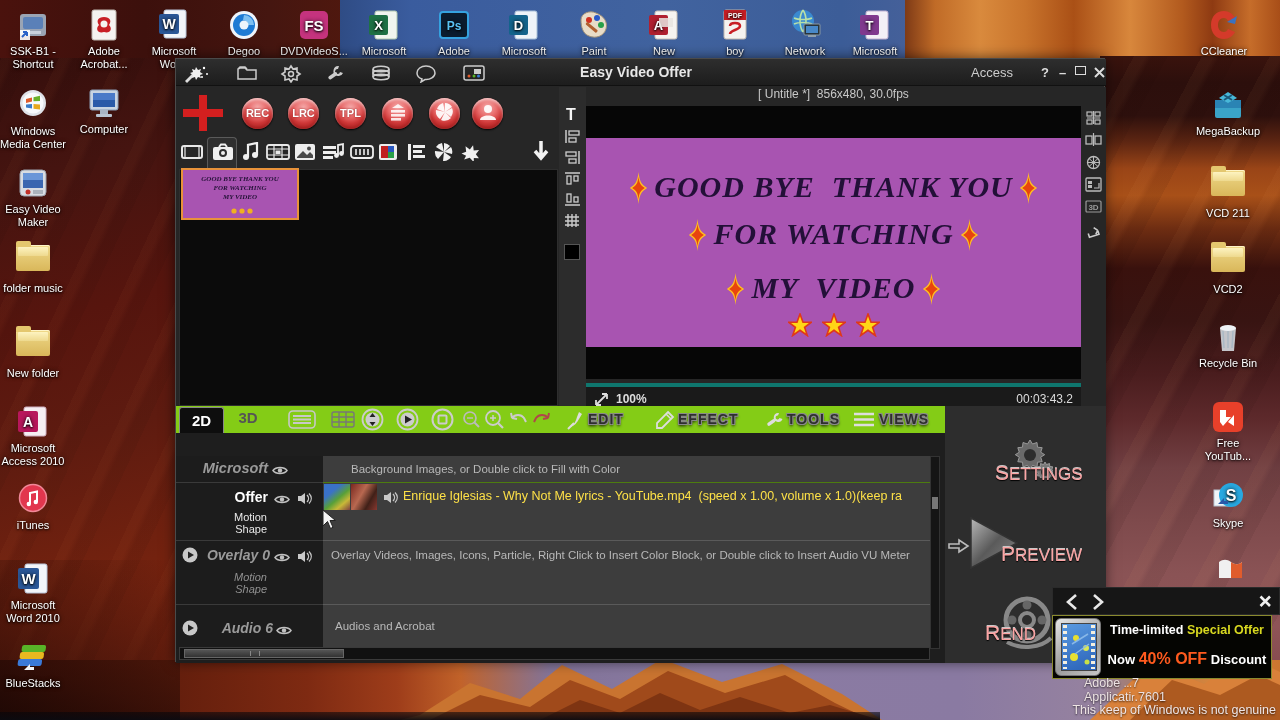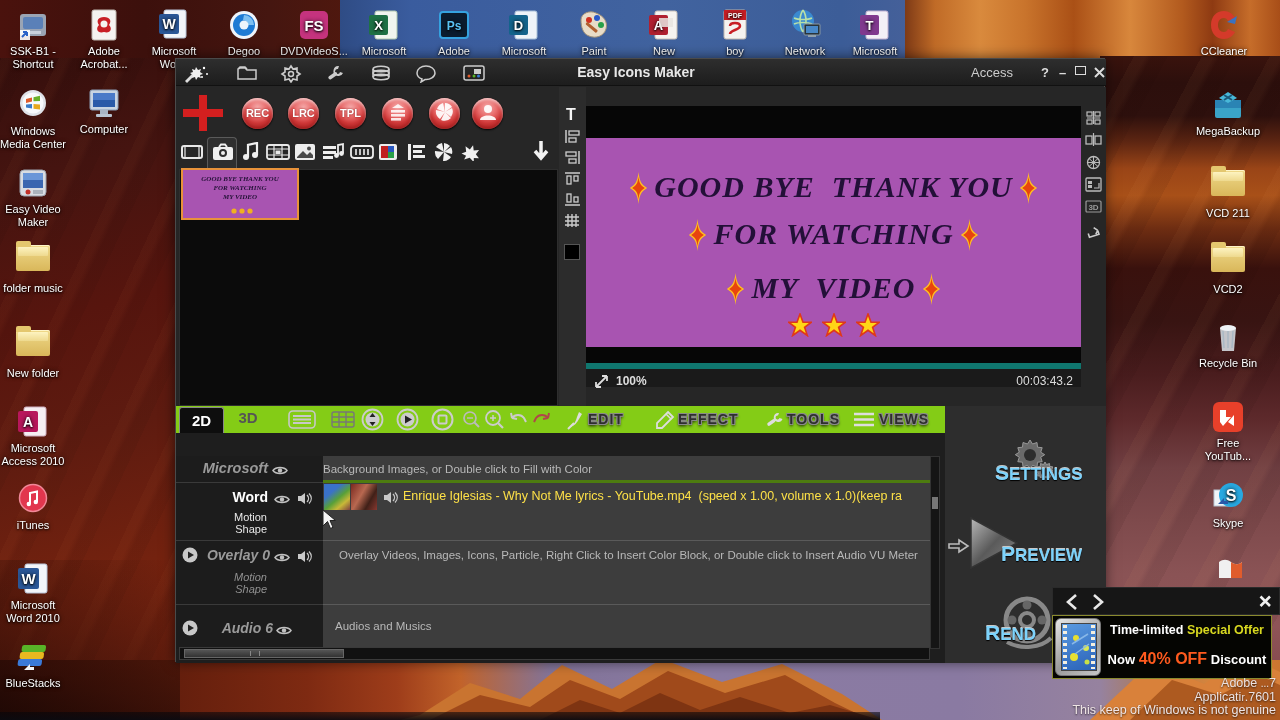--- a/index.html
+++ b/index.html
@@ -41,21 +41,21 @@
 .rb{position:absolute;top:39px;width:31px;height:31px;border-radius:50%;text-align:center;line-height:31px;
  font-size:11px;font-weight:bold;color:#fff;text-shadow:0 0 2px #801010;
  background:radial-gradient(circle at 50% 30%,#f4a8a8 0%,#e86a6a 35%,#d03838 60%,#b02828 100%);
  box-shadow:inset 0 2px 3px rgba(255,255,255,.65),inset 0 -2px 4px rgba(120,0,0,.5),0 1px 2px #000}
 .pline{position:absolute;left:0;width:495px;text-align:center;font-family:"Liberation Serif",serif;
  font-style:italic;font-weight:bold;color:#231038;letter-spacing:1px;white-space:nowrap}
 .spkv{vertical-align:-7px;margin:0 6px}
 .stv{margin:0 5px}
 .emboss{position:absolute;color:#2e2e2e;font-weight:bold;letter-spacing:1px;
  text-shadow:-1px -1px 0 #8a8a8a,1px -1px 0 #8a8a8a,-1px 1px 0 #8a8a8a,1px 1px 0 #8a8a8a,0 2px 3px #000}
-.gb3{position:absolute;font-weight:bold;letter-spacing:0;color:#7dd3fc;
+.gb3{position:absolute;font-weight:normal;letter-spacing:0;color:#fca5a5;
  text-shadow:0 1px 1px #000,0 -1px 0 #c8c8c8}
 .eye{width:16px;height:13px}
 #ruler{background-image:
  repeating-linear-gradient(90deg,#3e3e3e 0 1px,transparent 1px 93.5px),
  repeating-linear-gradient(90deg,#4a4a4a 0 1px,transparent 1px 3.74px);
  background-size:100% 100%,100% 5px;background-position:0 0,0 100%;background-repeat:repeat,no-repeat}
 #ruler span{position:absolute;top:3px;color:#c8c8c8;font-size:11px}
 </style></head>
 <body>
 <div id="screen">
@@ -327,21 +327,21 @@
    <svg class="abs" style="left:239px;top:4px" width="22" height="20">
           <path d="M11 3 C6 3 2 6 2 10 C2 13 4 15 7 16 L6 19 L10 16.5 C15 17 20 14 20 10 C20 6 16 3 11 3 Z" fill="none" stroke="#ccc" stroke-width="1.5"></path>
         </svg>
    <svg class="abs" style="left:286px;top:4px" width="24" height="20">
           <rect x="2" y="3" width="20" height="14" rx="2" fill="none" stroke="#ccc" stroke-width="1.5"></rect>
           <rect x="12" y="6" width="7" height="5" fill="#ccc"></rect>
           <circle cx="7" cy="13" r="1.5" fill="#e05a2a"></circle>
           <circle cx="12" cy="13" r="1.5" fill="#58b428"></circle>
           <circle cx="16.5" cy="13" r="1.5" fill="#3a7ad8"></circle>
         </svg>
-   <div class="abs" style="left:360px;top:5px;width:200px;text-align:center;color:#e8e8e8;font-size:14px;font-weight:bold">Easy Icons Maker</div>
+   <div class="abs" style="left:360px;top:5px;width:200px;text-align:center;color:#e8e8e8;font-size:14px;font-weight:bold">Easy Video Offer</div>
    <div class="abs" style="left:795px;top:6px;color:#ccc;font-size:13px">Access</div>
    <div class="abs" style="left:865px;top:6px;color:#ddd;font-size:13px;font-weight:bold">?</div>
    <div class="abs" style="left:883px;top:6px;color:#ddd;font-size:13px;font-weight:bold">–</div>
    <div class="abs" style="left:899px;top:7px;width:11px;height:9px;border:1.5px solid #ddd"></div>
    <svg class="abs" style="left:918px;top:8px" width="12" height="12">
           <path d="M1 1 L10 10 M10 1 L1 10" stroke="#ddd" stroke-width="2"></path>
         </svg>
   </div>
 
   <div class="abs" style="left:7px;top:36px;width:40px;height:36px">
@@ -457,20 +457,21 @@
           <path d="M1 13 L16 13" stroke="#ccc" stroke-width="1.5"></path>
           <rect x="3" y="2" width="4" height="8" fill="none" stroke="#ccc" stroke-width="1.3"></rect>
           <rect x="10" y="5" width="4" height="5" fill="none" stroke="#ccc" stroke-width="1.3"></rect>
         </svg>
     <svg class="abs" style="left:5px;top:126px" width="17" height="15">
           <path d="M4 1 L4 14 M8 1 L8 14 M12 1 L12 14 M1 4 L15 4 M1 8 L15 8 M1 12 L15 12" stroke="#ccc" stroke-width="1.4"></path>
         </svg>
     <div class="abs" style="left:5px;top:157px;width:16px;height:16px;background:#000;border:1px solid #555"></div>
   </div>
 
+  <div class="abs" style="left:410px;top:28px;width:495px;height:19px;color:#c8c8c8;font-size:12px;text-align:center">[ Untitle *]&nbsp;&nbsp;856x480, 30.0fps</div>
   <div class="abs" style="left:410px;top:47px;width:495px;height:273px;background:#060606">
     <div class="abs" style="left:0;top:32px;width:495px;height:209px;background:#a854b1">
       <div class="pline" style="top:32px;font-size:30px"><svg class="spkv" width="19" height="32" viewBox="0 0 22 30" preserveAspectRatio="none">
               <use href="#sparkg"></use>
             </svg>GOOD BYE&nbsp; THANK YOU<svg class="spkv" width="19" height="32" viewBox="0 0 22 30" preserveAspectRatio="none">
               <use href="#sparkg"></use>
             </svg></div>
       <div class="pline" style="top:79px;font-size:30px"><svg class="spkv" width="19" height="32" viewBox="0 0 22 30" preserveAspectRatio="none">
               <use href="#sparkg"></use>
             </svg>FOR WATCHING<svg class="spkv" width="19" height="32" viewBox="0 0 22 30" preserveAspectRatio="none">
@@ -485,21 +486,21 @@
         <svg class="stv" width="24" height="24">
               <use href="#starg"></use>
             </svg><svg class="stv" width="24" height="24">
               <use href="#starg"></use>
             </svg><svg class="stv" width="24" height="24">
               <use href="#starg"></use>
             </svg>
       </div>
     </div>
   </div>
-  <div class="abs" style="left:410px;top:304px;width:495px;height:24px;background:#1a1a1a;border-top:6px solid #0f766e">
+  <div class="abs" style="left:410px;top:324px;width:495px;height:24px;background:#1a1a1a;border-top:4px solid #0f766e">
     <svg class="abs" style="left:8px;top:5px" width="15" height="15">
           <path d="M2 13 L13 2 M2 13 L2 8 M2 13 L7 13 M13 2 L8 2 M13 2 L13 7" stroke="#ddd" stroke-width="1.8"></path>
         </svg>
     <div class="abs" style="left:30px;top:5px;color:#ddd;font-size:12px;font-weight:bold">100%</div>
     <div class="abs" style="right:8px;top:5px;color:#ddd;font-size:12px">00:03:43.2</div>
   </div>
 
   <div class="abs" style="left:905px;top:28px;width:25px;height:319px;background:#262626">
     <svg class="abs" style="left:4px;top:23px" width="17" height="15">
           <rect x="2" y="2" width="5" height="4" fill="none" stroke="#bbb" stroke-width="1.2"></rect>
@@ -598,21 +599,21 @@
 
 
     <div class="abs" style="left:0;top:50px;width:147px;height:193px;background:#1c1c1c">
       <div class="abs" style="left:0;top:0;width:147px;height:27px;border-bottom:1px solid #3a3a3a">
         <div class="abs" style="right:55px;top:4px;font-size:14.5px;font-weight:bold;font-style:italic;color:#9a9a9a">Microsoft</div>
         <svg class="abs eye" style="right:35px;top:8px">
               <use href="#eyei"></use>
             </svg>
       </div>
       <div class="abs" style="left:0;top:27px;width:147px;height:58px;border-bottom:1px solid #3a3a3a">
-        <div class="abs" style="right:55px;top:6px;font-size:14px;font-weight:bold;color:#fff">Word</div>
+        <div class="abs" style="right:55px;top:6px;font-size:14px;font-weight:bold;color:#fff">Offer</div>
         <svg class="eye abs" style="right:33px;top:10px">
               <use href="#eyei"></use>
             </svg>
         <svg class="abs" style="right:10px;top:9px" width="16" height="13">
               <use href="#spkr"></use>
             </svg>
         <div class="abs" style="right:56px;top:28px;font-size:11px;color:#e8e8e8">Motion</div>
         <div class="abs" style="right:56px;top:40px;font-size:11px;color:#e8e8e8">Shape</div>
       </div>
       <div class="abs" style="left:0;top:85px;width:147px;height:64px;border-bottom:1px solid #3a3a3a">
@@ -636,34 +637,34 @@
                 <path d="M6 4.5 L12 8 L6 11.5 Z" fill="#222"></path>
               </svg></div>
         <div class="abs" style="right:50px;top:15px;font-size:14px;font-weight:bold;font-style:italic;color:#9a9a9a">Audio 6</div>
         <svg class="eye abs" style="right:31px;top:19px">
               <use href="#eyei"></use>
             </svg>
       </div>
     </div>
 
     <div class="abs" style="left:147px;top:50px;width:607px;height:193px;background:#3d3d3d">
-      <div class="abs" style="left:0;top:0;width:607px;height:27px;border-bottom:3px solid #4d7c0f;color:#b8b8b8;font-size:11.5px;line-height:26px;padding-left:0">Background Images, or Double click to Fill with Color</div>
+      <div class="abs" style="left:0;top:0;width:607px;height:27px;border-bottom:1px solid #4d7c0f;color:#b8b8b8;font-size:11.5px;line-height:26px;padding-left:28px">Background Images, or Double click to Fill with Color</div>
       <div class="abs" style="left:0;top:27px;width:607px;height:58px;border-bottom:1px solid #5a5a5a">
         <div class="abs" style="left:1px;top:1px;width:26px;height:26px;background:linear-gradient(140deg,#3a72c8 30%,#58a038 55%,#c8b838 75%,#804040 100%)"></div>
         <div class="abs" style="left:28px;top:1px;width:26px;height:26px;background:linear-gradient(120deg,#7a2820 0%,#b86850 40%,#402018 70%,#883830 100%)"></div>
         <svg class="abs" style="left:60px;top:8px" width="16" height="13">
               <use href="#spkr"></use>
             </svg>
         <div class="abs" style="left:80px;top:6px;font-size:12.5px;color:#fde047;white-space:nowrap;overflow:hidden;width:527px">Enrique Iglesias - Why Not Me lyrics - YouTube.mp4&nbsp; (speed x 1.00, volume x 1.0)(keep ra</div>
         <svg class="abs" style="left:-3px;top:26px" width="16" height="22">
               <path d="M3 1 L3 17 L7.5 12.5 L10.5 19.5 L13 18.3 L10 11.5 L15.5 11.5 Z" fill="#f4f4f4" stroke="#222" stroke-width="1"></path>
             </svg>
       </div>
-      <div class="abs" style="left:0;top:85px;width:607px;height:64px;border-bottom:1px solid #5a5a5a;color:#b8b8b8;font-size:11.5px;padding:8px 0 0 16px">Overlay Videos, Images, Icons, Particle, Right Click to Insert Color Block, or Double click to Insert Audio VU Meter</div>
-      <div class="abs" style="left:0;top:149px;width:607px;height:44px;color:#b8b8b8;font-size:11.5px;padding:15px 0 0 12px">Audios and Musics</div>
+      <div class="abs" style="left:0;top:85px;width:607px;height:64px;border-bottom:1px solid #5a5a5a;color:#b8b8b8;font-size:11.5px;padding:8px 0 0 8px">Overlay Videos, Images, Icons, Particle, Right Click to Insert Color Block, or Double click to Insert Audio VU Meter</div>
+      <div class="abs" style="left:0;top:149px;width:607px;height:44px;color:#b8b8b8;font-size:11.5px;padding:15px 0 0 12px">Audios and Acrobat</div>
     </div>
 
     <div class="abs" style="left:754px;top:50px;width:10px;height:193px;background:#151515;border:1px solid #333">
       <div class="abs" style="left:1px;top:40px;width:6px;height:12px;background:#777"></div>
     </div>
 
     <div class="abs" style="left:3px;top:241px;width:751px;height:13px;background:#111;border:1px solid #3a3a3a">
       <div class="abs" style="left:4px;top:1px;width:160px;height:9px;background:linear-gradient(180deg,#555,#333);border:1px solid #666"></div>
       <div class="abs" style="left:70px;top:3px;width:10px;height:5px;border-left:1px solid #888;border-right:1px solid #888"></div>
     </div>
@@ -745,16 +746,16 @@
               <circle cx="24" cy="24" r="3" fill="#d8e858"></circle>
               <circle cx="12" cy="33" r="4" fill="#e8e030"></circle>
               <circle cx="25" cy="38" r="2.5" fill="#c8e048"></circle>
               <path d="M10 20 L26 10 M13 30 L27 20" stroke="#88b8e8" stroke-width="1.5"></path>
             </svg>
       </div>
     </div>
     <div class="abs" style="left:50px;top:7px;width:168px;text-align:center;font-size:12.5px;font-weight:bold;color:#fff;white-space:nowrap">Time-limited <span style="color:#d8d820">Special Offer</span></div>
     <div class="abs" style="left:50px;top:34px;width:168px;text-align:center;font-size:13px;font-weight:bold;color:#fff;white-space:nowrap">Now <span style="color:#ff5a1e;font-size:16px">40% OFF</span> Discount</div>
   </div>
-  <div class="abs" style="left:1150px;top:676px;width:126px;text-align:right;color:#ece2e2;font-size:12.5px;text-shadow:0 1px 2px rgba(0,0,0,.7)">Adobe <span style="font-size:10px">...</span>7<br>Applicati<span style="font-size:10px">r</span>.7601</div>
+  <div class="abs" style="left:1084px;top:676px;width:126px;text-align:left;color:#ece2e2;font-size:12.5px;text-shadow:0 1px 2px rgba(0,0,0,.7)">Adobe <span style="font-size:10px">...</span>7<br>Applicati<span style="font-size:10px">r</span>.7601</div>
   <div class="abs" style="left:1058px;top:703px;width:218px;text-align:right;color:#f0e6e6;font-size:12.5px;text-shadow:0 1px 2px rgba(0,0,0,.7)">This keep of Windows is not genuine</div>
  </div>
 </div>
 
 </body></html>

